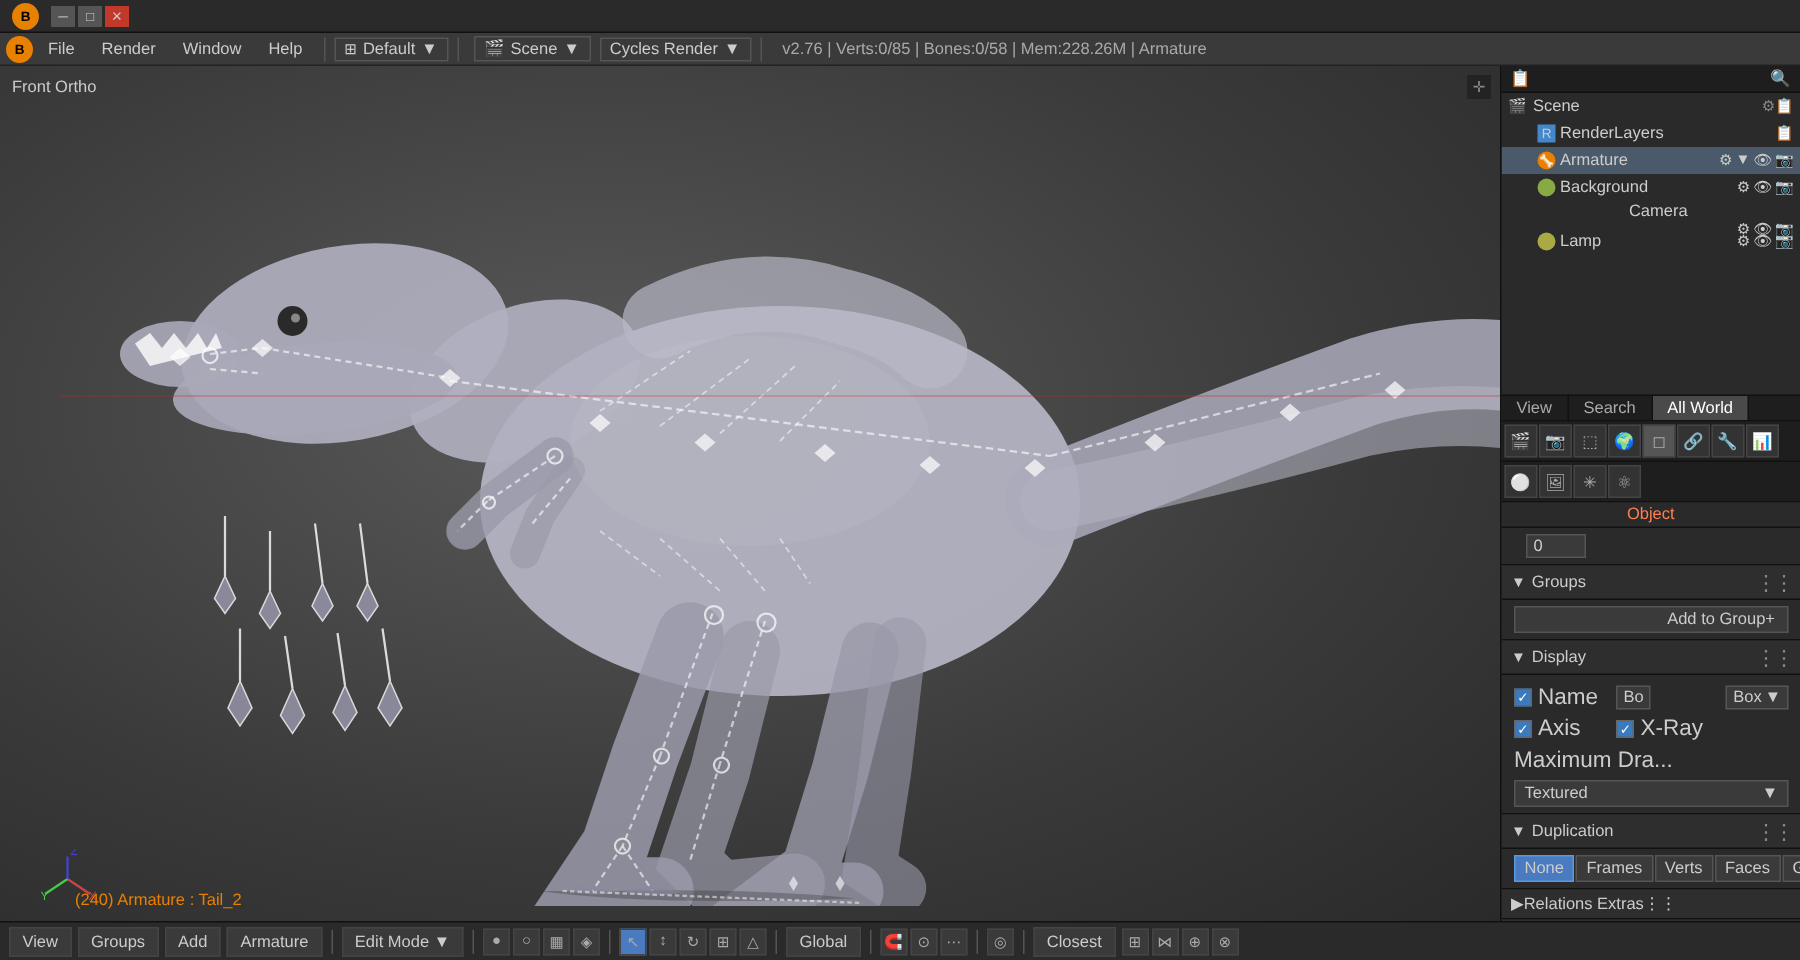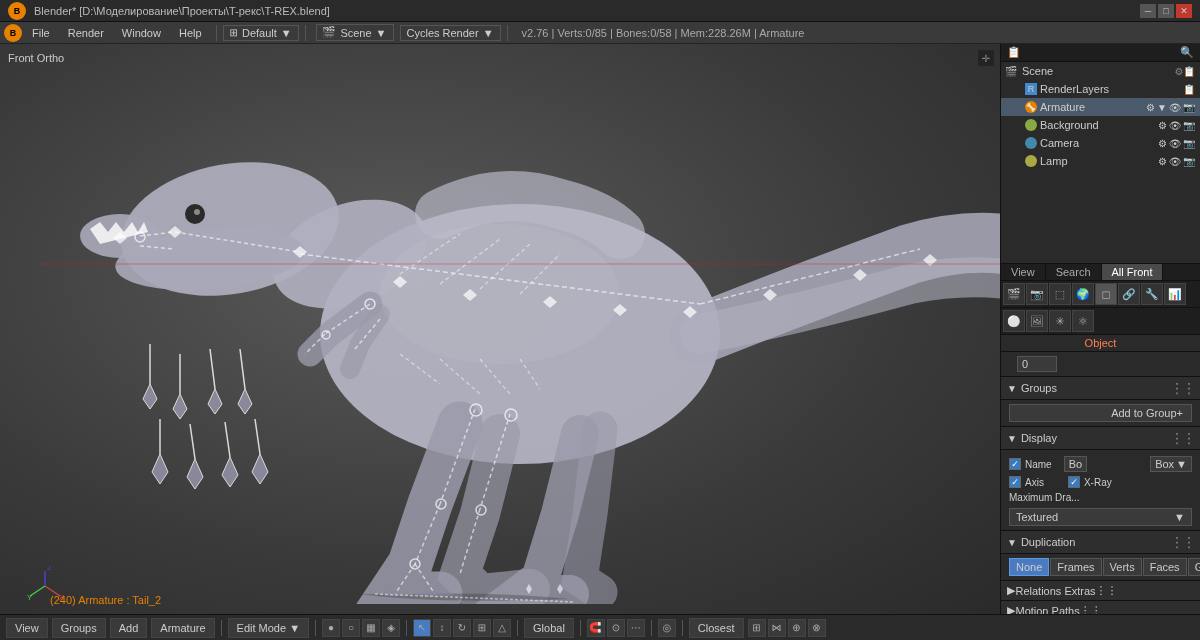--- a/index.html
+++ b/index.html
@@ -233,21 +233,21 @@
     }
     .checkbox {
       width: 12px; height: 12px;
       background: #444;
       border: 1px solid #666;
       display: flex; align-items: center; justify-content: center;
       font-size: 9px;
     }
     .checkbox.checked { background: #3a7abf; }
     .checkbox.checked::after { content: '✓'; color: #fff; font-size: 9px; }
-    .label-text { font-size: 10px; color: #ccc; }
+    .label-text { font-size: 15px; color: #ccc; }
     .small-dropdown {
       background: #3a3a3a;
       border: 1px solid #555;
       padding: 1px 4px;
       font-size: 11px;
       color: #ccc;
       margin-left: auto;
       display: flex; align-items: center; gap: 2px;
     }
     .max-draw-row {
@@ -365,21 +365,20 @@
     }
     .ri-btn.active { background: #555; }
 
     .obj-label { color: #ff7f50; font-size: 11px; padding: 2px 6px; background: #2a2a2a; border-bottom: 1px solid #111; text-align: center; }
   </style>
 </head>
 <body>
 
 <div id="titlebar">
   <div class="logo">B</div>
-  <span class="title">Blender* [D:\Моделирование\Проекты\T-рекс\T-REX.blend]</span>
   <div class="win-controls">
     <button class="win-btn">─</button>
     <button class="win-btn">□</button>
     <button class="win-btn close">✕</button>
   </div>
 </div>
 
 <div id="menubar">
   <div class="logo" style="width:18px;height:18px;background:#e88000;border-radius:50%;display:flex;align-items:center;justify-content:center;font-weight:bold;font-size:9px;color:#000;">B</div>
   <button class="menu-btn">File</button>
@@ -588,21 +587,21 @@
       <div class="outliner-item" style="padding-left:14px;text-align:center;">
         <span class="indent"></span>
         <span style="background:#88aa44;width:12px;height:12px;border-radius:50%;margin-right:3px;display:inline-block;"></span>
         <span>Background</span>
         <span style="margin-left:auto;display:flex;gap:2px;font-size:10px;">
           <span>⚙</span>
           <span>👁</span>
           <span>📷</span>
         </span>
       </div>
-      <div class="outliner-item" style="padding-left:14px;">
+      <div class="outliner-item" style="padding-left:14px;flex-direction:column;">
         <span class="indent"></span>
         <span style="background:#4488aa;width:12px;height:12px;border-radius:50%;margin-right:3px;display:inline-block;"></span>
         <span>Camera</span>
         <span style="margin-left:auto;display:flex;gap:2px;font-size:10px;">
           <span>⚙</span>
           <span>👁</span>
           <span>📷</span>
         </span>
       </div>
       <div class="outliner-item" style="padding-left:14px;">
@@ -613,21 +612,21 @@
           <span>⚙</span>
           <span>👁</span>
           <span>📷</span>
         </span>
       </div>
     </div>
 
     <div id="view-tabs">
       <div class="view-tab">View</div>
       <div class="view-tab">Search</div>
-      <div class="view-tab active">All Front</div>
+      <div class="view-tab active">All World</div>
     </div>
 
     <div class="right-icons-row">
       <div class="ri-btn" title="Scene">🎬</div>
       <div class="ri-btn" title="Render">📷</div>
       <div class="ri-btn" title="Render Layers">⬚</div>
       <div class="ri-btn" title="World">🌍</div>
       <div class="ri-btn active" title="Object">◻</div>
       <div class="ri-btn" title="Constraints">🔗</div>
       <div class="ri-btn" title="Modifier">🔧</div>

